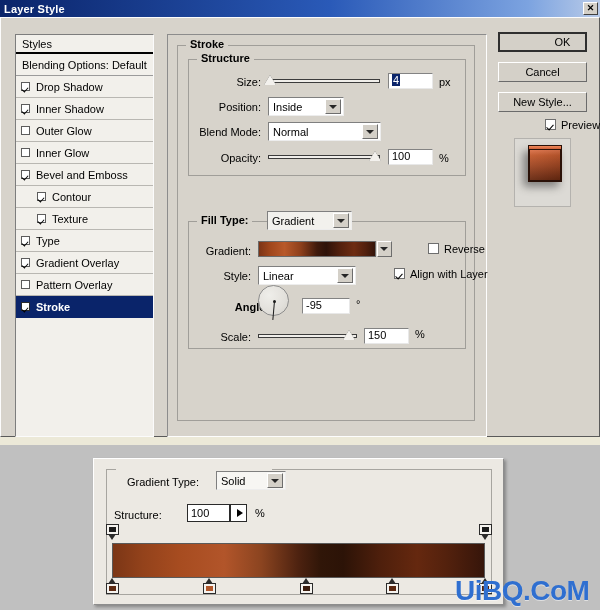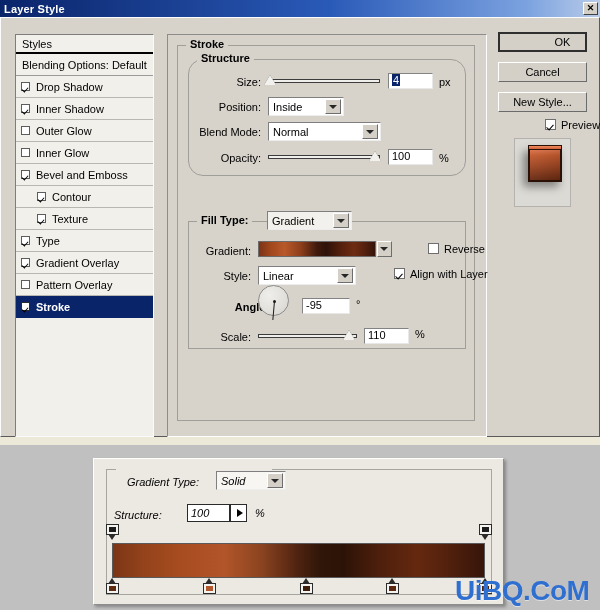--- a/index.html
+++ b/index.html
@@ -430,21 +430,20 @@
     position: absolute;
     left: 93px; top: 458px;
     width: 411px;
     height: 147px;
     background: #ece9e3;
     border: 1px solid #ffffff;
     border-right-color: #8d8d8d;
     border-bottom-color: #8d8d8d;
     box-shadow: 2px 2px 3px rgba(0,0,0,0.3);
     box-sizing: border-box;
-    font-style: italic;
   }
   #ge-inner {
     position: absolute;
     left: 12px; top: 10px;
     width: 386px;
     height: 126px;
     border: 1px solid #a7a5a0;
     border-top: none;
     box-sizing: border-box;
   }
@@ -600,21 +599,21 @@
             <span>Stroke</span>
           </div>
         </div>
     </div>
 
     <div id="settings-area">
 
       <div class="grp" style="left:9px; top:10px; width:298px; height:376px;">
         <span class="legend">Stroke</span>
 
-        <div class="grp" style="left:10px; top:13px; width:278px; height:117px;border-radius:15px;">
+        <div class="grp" style="left:10px; top:13px; width:278px; height:117px;">
           <span class="legend">Structure</span>
 
           <span class="lbl" style="left:0px; top:16px; width:72px;">Size:</span>
           <div class="slider" style="left:79px; top:14px; width:112px;">
             <div class="track"></div>
             <div class="thumb" style="left:-4px;"></div>
           </div>
           <div class="tf" style="left:199px; top:13px; width:45px;">
             <span class="selhl">4</span>
           </div>
@@ -679,21 +678,21 @@
             <span>-95</span>
           </div>
           <span class="unit" style="left:167px; top:76px;">°</span>
 
           <span class="lbl" style="left:0px; top:109px; width:62px;">Scale:</span>
           <div class="slider" style="left:69px; top:107px; width:99px;">
             <div class="track"></div>
             <div class="thumb" style="left:85px;"></div>
           </div>
           <div class="tf" style="left:175px; top:106px; width:45px;">
-            <span>110</span>
+            <span>150</span>
           </div>
           <span class="unit" style="left:226px; top:106px;">%</span>
         </div>
       </div>
     </div>
 
     <div class="btn default" style="left:497px; top:14px; width:89px;padding-left:40px;">OK</div>
     <div class="btn" style="left:497px; top:44px; width:89px;">Cancel</div>
     <div class="btn" style="left:497px; top:74px; width:89px;">New Style...</div>
 

